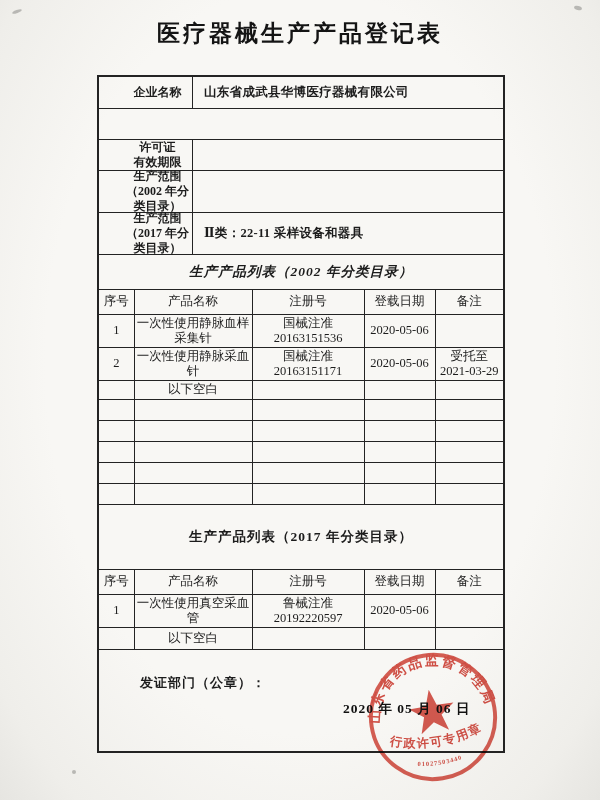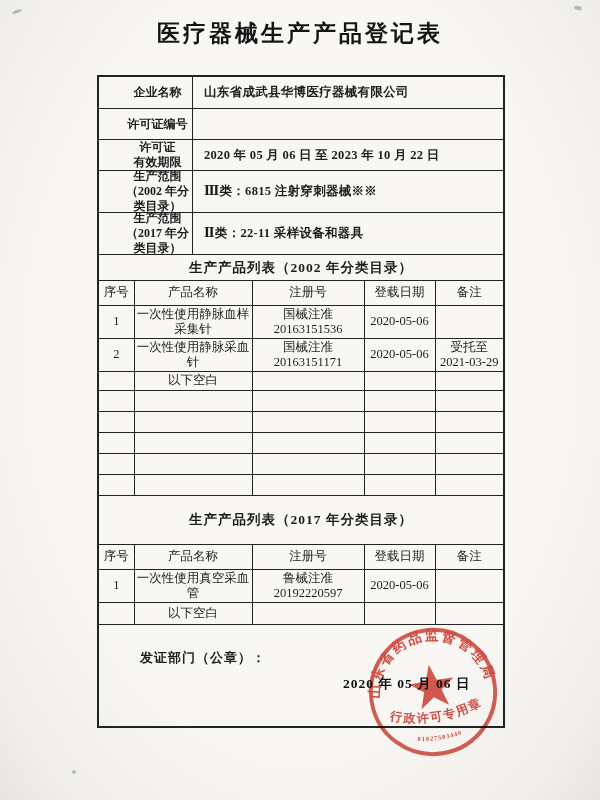--- a/index.html
+++ b/index.html
@@ -51,22 +51,22 @@
     letter-spacing:.3px;
   }
   .r31 { height:31px; } .r42 { height:42px; }
 
   
   .section-header {
     border-top:1.5px solid #232323; border-bottom:1.5px solid #232323;
     display:flex; align-items:center; justify-content:center;
     font-size:13.5px; font-weight:700; letter-spacing:1px;
   }
-  .sh2002 { height:27px; }
-  .sh2017 { height:50px; }
+  .sh2002 { height:36px;font-style:italic; }
+  .sh2017 { height:66px; }
 
   
   table.ptable { width:100%; border-collapse:collapse; table-layout:fixed; }
   .ptable td, .ptable th {
     border:1.4px solid #232323;
     font-size:12.5px; font-weight:400; text-align:center;
     line-height:1.2; padding:1px 2px; vertical-align:middle;
     overflow:hidden;
   }
   .ptable tr:first-child > * { border-top:none; }
@@ -106,32 +106,29 @@
 
   <div class="title">医疗器械生产产品登记表</div>
 
   <div class="form">
 
     <div class="info-row r31">
       <div class="info-label">企业名称</div>
       <div class="info-value">山东省成武县华博医疗器械有限公司</div>
     </div>
     <div class="info-row r31">
-      <div class="info-label">许可证编号</div>
     </div>
     <div class="info-row r31">
       <div class="info-label">许可证
 有效期限</div>
-      <div class="info-value">2020 年 05 月 06 日  至 2023 年 10 月 22 日</div>
     </div>
     <div class="info-row r42">
       <div class="info-label">生产范围
 （2002 年分
 类目录）</div>
-      <div class="info-value">Ⅲ类：6815 注射穿刺器械※※</div>
     </div>
     <div class="info-row r42">
       <div class="info-label">生产范围
 （2017 年分
 类目录）</div>
       <div class="info-value">Ⅱ类：22-11 采样设备和器具</div>
     </div>
 
     <div class="section-header sh2002">生产产品列表（2002 年分类目录）</div>
 

